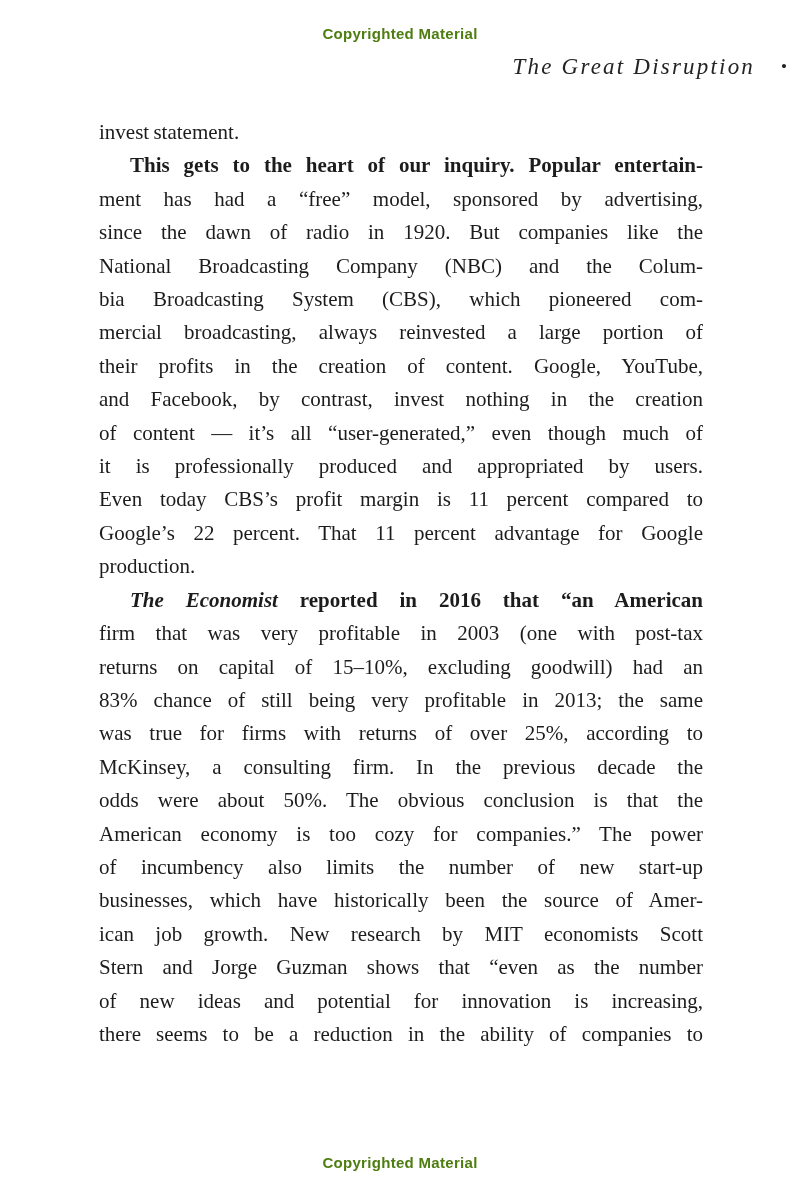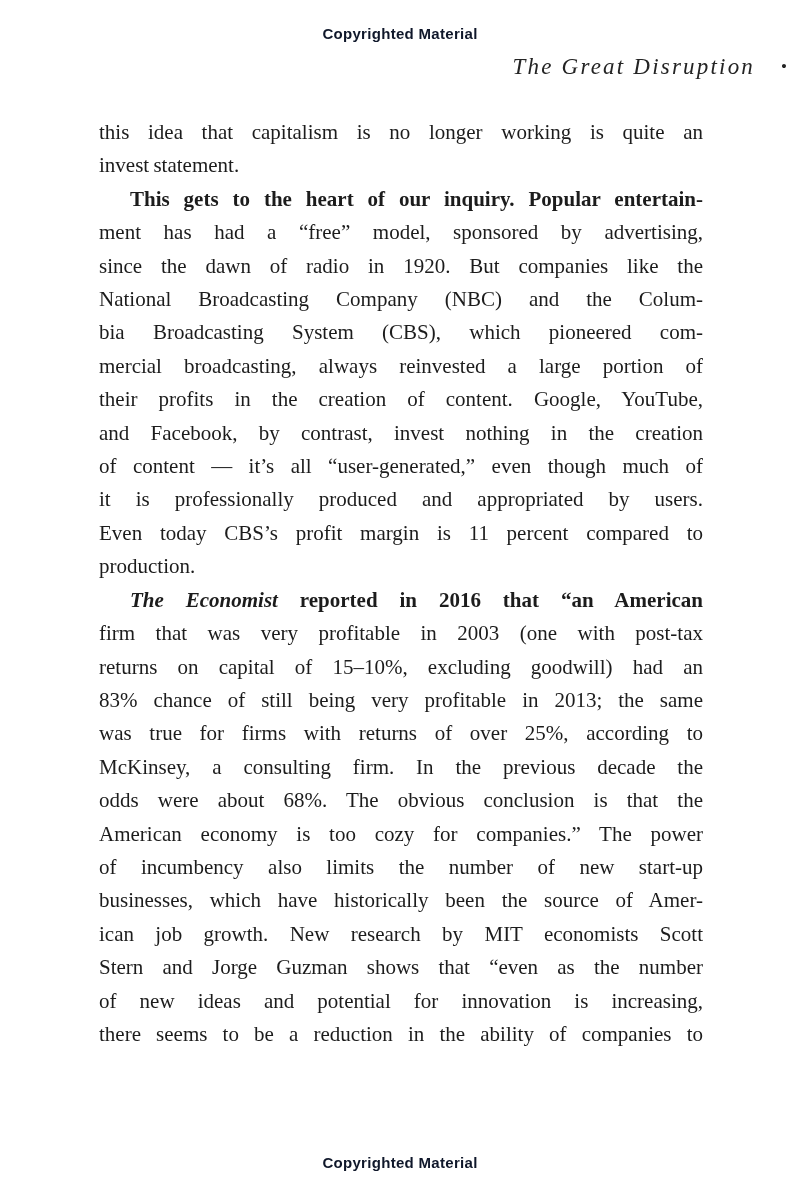--- a/index.html
+++ b/index.html
@@ -13,21 +13,21 @@
   }
   .copyright {
     position: absolute;
     left: 0;
     width: 100%;
     text-align: center;
     font-family: "Liberation Sans", sans-serif;
     font-weight: bold;
     font-size: 15px;
     letter-spacing: 0.3px;
-    color: #0f172a;
+    color: #4d7c0f;
   }
   .copyright.top { top: 25px; }
   .copyright.bottom { top: 1154px; }
   .running-head {
     position: absolute;
     top: 54px;
     left: 0;
     width: 100%;
     text-align: right;
     font-size: 23px;
@@ -77,41 +77,41 @@
 
 <div class="page">
 
   <div class="copyright top">Copyrighted Material</div>
 
   <div class="running-head">
     <span class="head-title">The Great Disruption</span><span class="head-sep">•</span><span class="head-page">23</span>
   </div>
 
   <div class="page-body">
-      <div class="line"><span>this idea that capitalism is no longer working is quite an</span></div>
       <div class="line end"><span>invest statement.</span></div>
       <div class="line indent"><span>This gets to the heart of our inquiry. Popular entertain-</span></div>
       <div class="line"><span>ment has had a “free” model, sponsored by advertising,</span></div>
       <div class="line"><span>since the dawn of radio in 1920. But companies like the</span></div>
       <div class="line"><span>National Broadcasting Company (NBC) and the Colum-</span></div>
       <div class="line"><span>bia Broadcasting System (CBS), which pioneered com-</span></div>
       <div class="line"><span>mercial broadcasting, always reinvested a large portion of</span></div>
       <div class="line"><span>their profits in the creation of content. Google, YouTube,</span></div>
       <div class="line"><span>and Facebook, by contrast, invest nothing in the creation</span></div>
       <div class="line"><span>of content — it’s all “user-generated,” even though much of</span></div>
       <div class="line"><span>it is professionally produced and appropriated by users.</span></div>
       <div class="line"><span>Even today CBS’s profit margin is 11 percent compared to</span></div>
+      <div class="line"><span>Google’s 22 percent. That 11 percent advantage for Google</span></div>
       <div class="line end"><span>production.</span></div>
       <div class="line indent"><span class="italic">The Economist</span><span> reported in 2016 that “an American</span></div>
       <div class="line"><span>firm that was very profitable in 2003 (one with post-tax</span></div>
       <div class="line"><span>returns on capital of 15–10%, excluding goodwill) had an</span></div>
       <div class="line"><span>83% chance of still being very profitable in 2013; the same</span></div>
       <div class="line"><span>was true for firms with returns of over 25%, according to</span></div>
       <div class="line"><span>McKinsey, a consulting firm. In the previous decade the</span></div>
-      <div class="line"><span>odds were about 68%. The obvious conclusion is that the</span></div>
+      <div class="line"><span>odds were about 50%. The obvious conclusion is that the</span></div>
       <div class="line"><span>American economy is too cozy for companies.” The power</span></div>
       <div class="line"><span>of incumbency also limits the number of new start-up</span></div>
       <div class="line"><span>businesses, which have historically been the source of Amer-</span></div>
       <div class="line"><span>ican job growth. New research by MIT economists Scott</span></div>
       <div class="line"><span>Stern and Jorge Guzman shows that “even as the number</span></div>
       <div class="line"><span>of new ideas and potential for innovation is increasing,</span></div>
       <div class="line"><span>there seems to be a reduction in the ability of companies to</span></div>
     </div>
 
   <div class="copyright bottom">Copyrighted Material</div>

